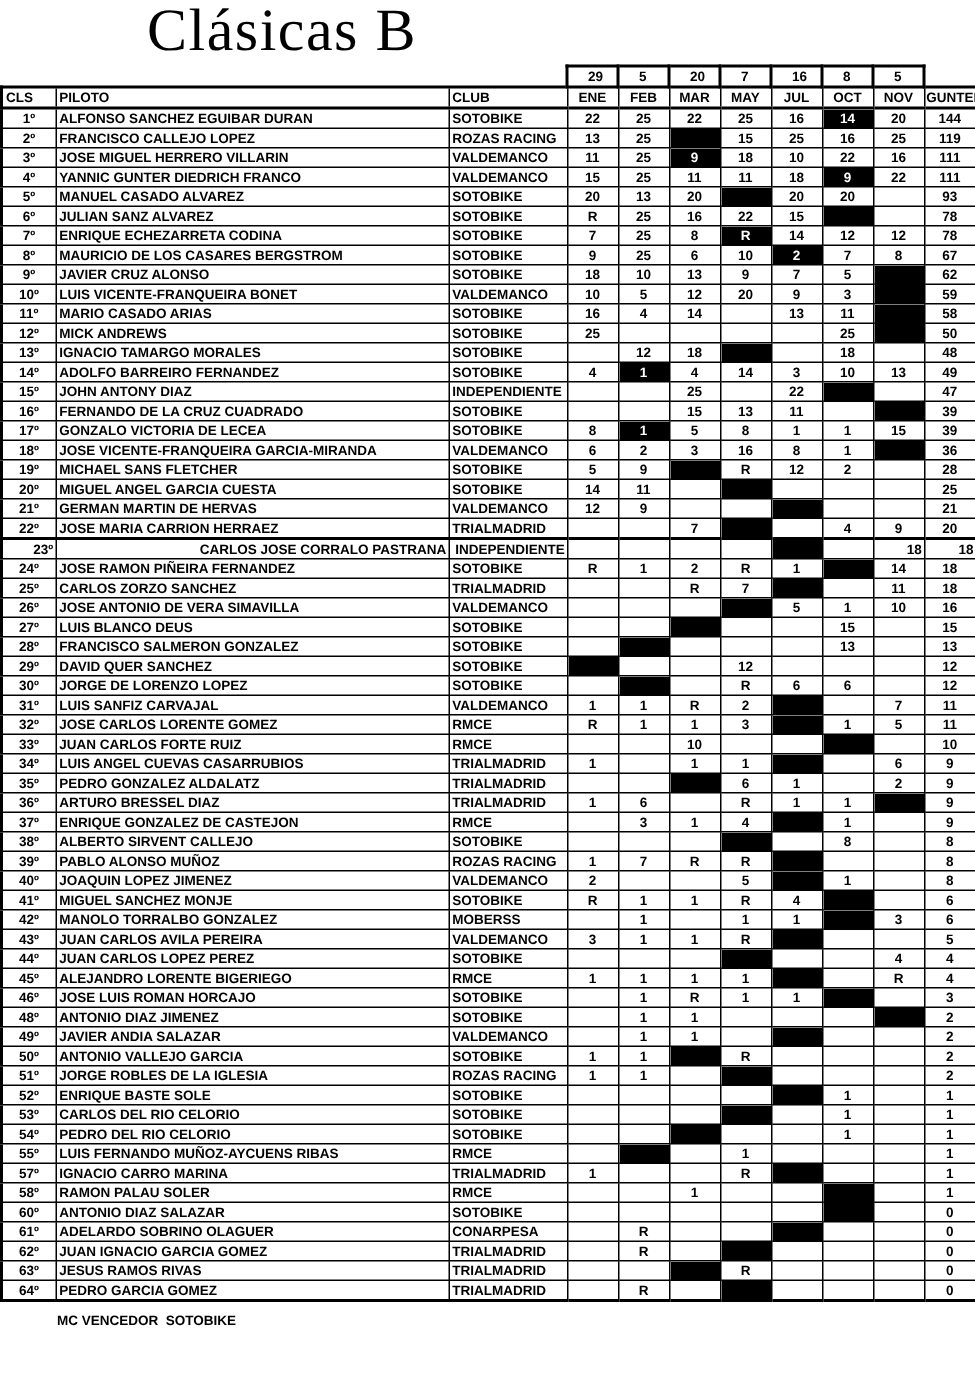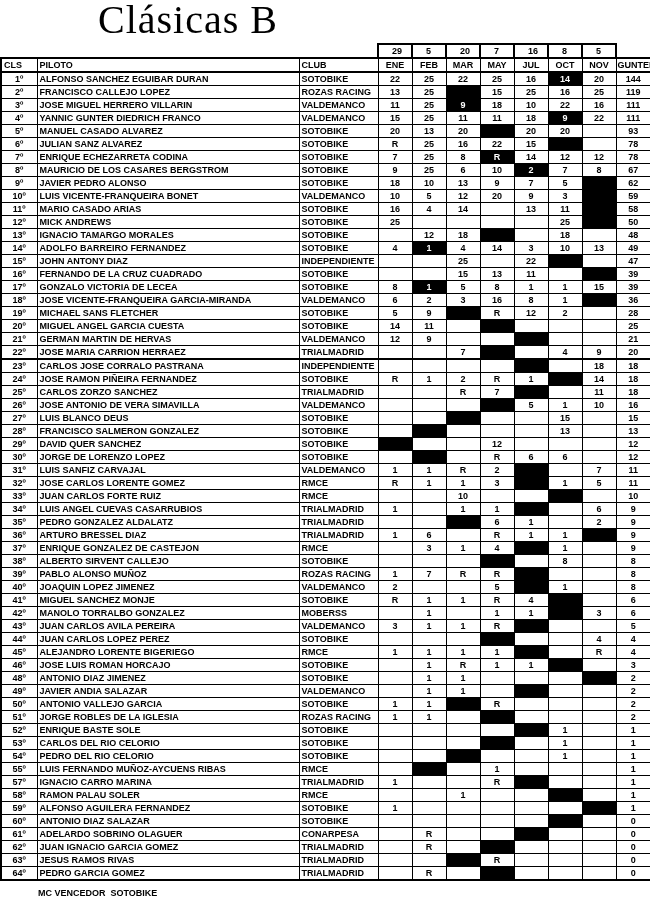--- a/index.html
+++ b/index.html
@@ -21,21 +21,21 @@
   }
   .b{border:1px solid #000;}
   .c{text-align:center;}
   .l{text-align:left;padding-left:2px;}
   .day{border:2px solid #000;text-align:left;padding-left:13px;}
   .nob{border:none;background:#fff;}
   .hd{border-top-width:2px;border-bottom-width:2px;}
   #header-row th:first-child, tbody td:first-child{border-left-width:2px;}
   #header-row th:last-child, tbody td:last-child{border-right-width:2px;}
   tbody tr:last-child td{border-bottom-width:2px;margin-top:36px;}
-  tr.sep td{border-top-width:2px;}
+  tr.sep td{border-top-width:2px;text-align:right;}
   .blk{background:#000;}
   .inv{background:#000;color:#fff;}
   .footer{
     margin:7px 0 0 38px;font-size:9px;font-weight:bold;white-space:pre;
   }
 </style>
 </head>
 <body>
 
 <h1 class="title">Clásicas B</h1>
@@ -180,21 +180,21 @@
         <td class="b c">25</td>
         <td class="b c">6</td>
         <td class="b c">10</td>
         <td class="b c inv">2</td>
         <td class="b c">7</td>
         <td class="b c">8</td>
         <td class="b c">67</td>
       </tr>
       <tr class="">
         <td class="b c">9º</td>
-        <td class="b l">JAVIER PEDRO ALONSO</td>
+        <td class="b l">JAVIER CRUZ ALONSO</td>
         <td class="b l">SOTOBIKE</td>
         <td class="b c">18</td>
         <td class="b c">10</td>
         <td class="b c">13</td>
         <td class="b c">9</td>
         <td class="b c">7</td>
         <td class="b c">5</td>
         <td class="b c blk"></td>
         <td class="b c">62</td>
       </tr>
@@ -803,33 +803,20 @@
         <td class="b c"></td>
         <td class="b c"></td>
         <td class="b c">1</td>
         <td class="b c"></td>
         <td class="b c"></td>
         <td class="b c blk"></td>
         <td class="b c"></td>
         <td class="b c">1</td>
       </tr>
       <tr class="">
-        <td class="b c">59º</td>
-        <td class="b l">ALFONSO AGUILERA FERNANDEZ</td>
-        <td class="b l">SOTOBIKE</td>
-        <td class="b c">1</td>
-        <td class="b c"></td>
-        <td class="b c"></td>
-        <td class="b c"></td>
-        <td class="b c"></td>
-        <td class="b c"></td>
-        <td class="b c blk"></td>
-        <td class="b c">1</td>
-      </tr>
-      <tr class="">
         <td class="b c">60º</td>
         <td class="b l">ANTONIO DIAZ SALAZAR</td>
         <td class="b l">SOTOBIKE</td>
         <td class="b c"></td>
         <td class="b c"></td>
         <td class="b c"></td>
         <td class="b c"></td>
         <td class="b c"></td>
         <td class="b c blk"></td>
         <td class="b c"></td>

